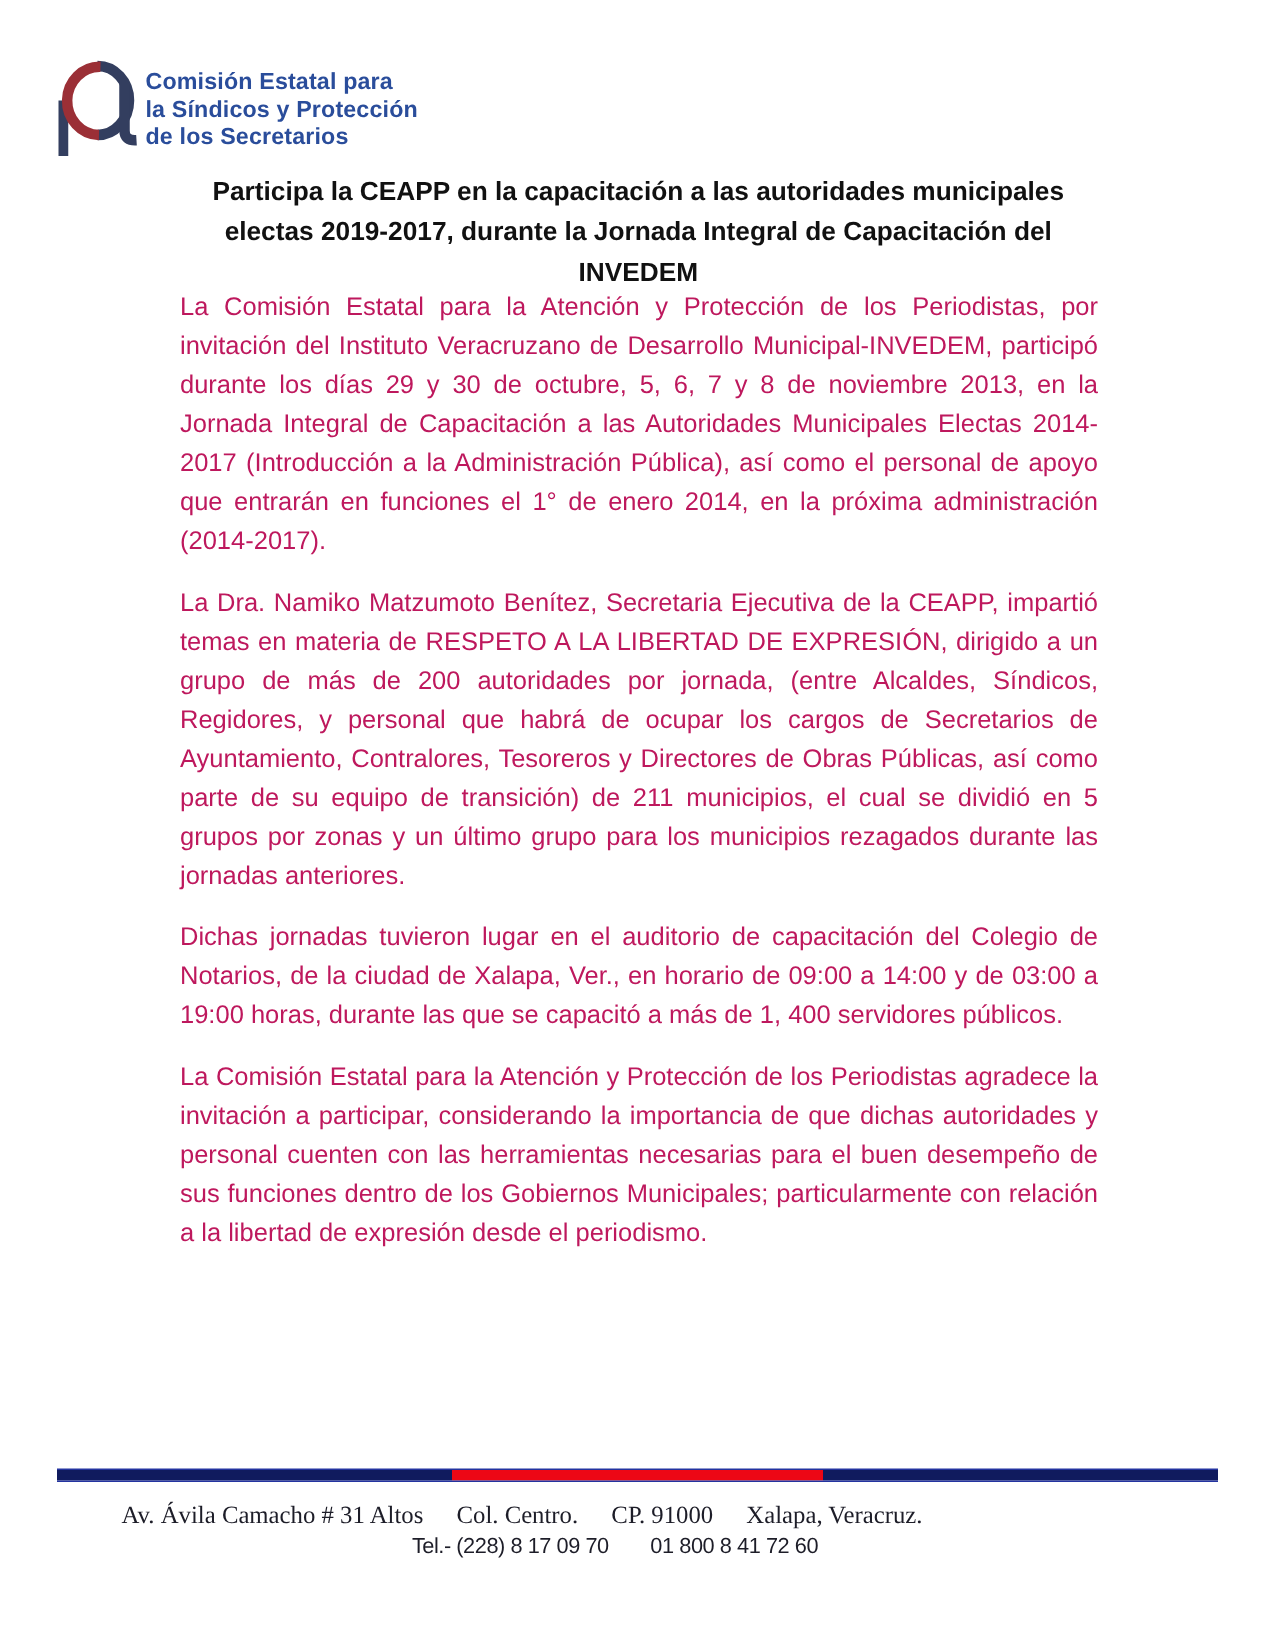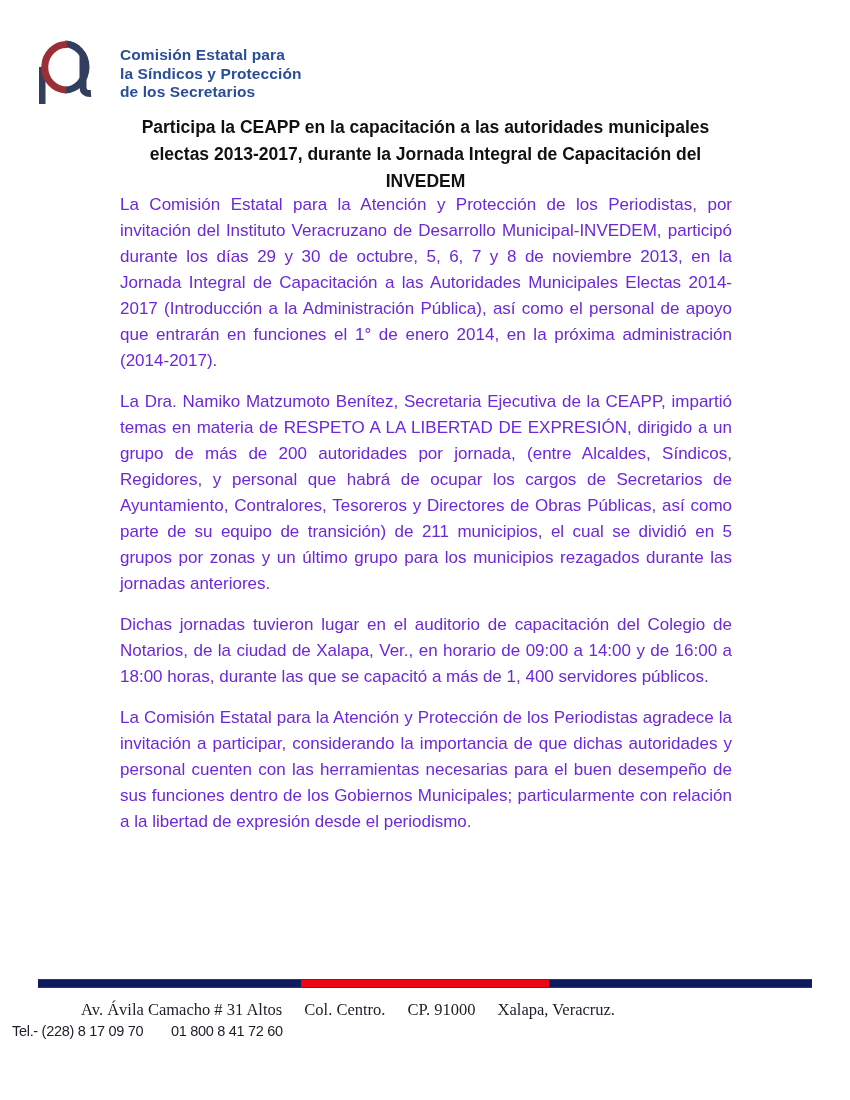--- a/index.html
+++ b/index.html
@@ -11,21 +11,21 @@
     font-family: "Liberation Sans", sans-serif;
     color: #1c1c1c;
     overflow: hidden;
   }
   .header {
     position: absolute;
     top: 38px;
     left: 38px;
     display: flex;
     align-items: flex-start;
-    gap: 26px;
+    gap: 3px;
   }
   .logo-mark { width: 56px; height: 66px; display: block; }
   .logo-text {
     margin-top: 8px;
     font-weight: bold;
     font-size: 15.5px;
     line-height: 18.5px;
     color: #2a4d9b;
     letter-spacing: 0.1px;
   }
@@ -44,21 +44,21 @@
     position: absolute;
     top: 192px;
     left: 120px;
     width: 612px;
   }
   .content p {
     font-size: 17px;
     line-height: 26px;
     text-align: justify;
     margin-bottom: 15px;
-    color: #6d28d9;
+    color: #be185d;
   }
   .footer-bar {
     position: absolute;
     top: 979px;
     left: 38px;
     width: 774px;
     height: 9px;
     background: linear-gradient(to right,
       #101b5e 0%, #101b5e 34%,
       #ed0715 34%, #ed0715 66%,
@@ -75,20 +75,21 @@
     font-family: "Liberation Serif", serif;
     font-size: 16.5px;
     color: #1d1d28;
   }
   .footer-address span { margin: 0 9px; }
   .footer-phone {
     position: absolute;
     top: 1023px;
     left: 0;
     width: 820px;
+    text-align: center;
     font-family: "Liberation Sans", sans-serif;
     font-size: 14.5px;
     letter-spacing: -0.3px;
     color: #1d1d28;
   }
   .footer-phone span { margin: 0 12px; }
 </style>
 </head>
 <body>
 
@@ -103,26 +104,26 @@
 
     <path d="M29 6.5 A 21.5 22.5 0 0 0 28 52" stroke="#9b2f36" stroke-width="7" fill="none"></path>
   </svg>
   <div class="logo-text">
     <div>Comisión Estatal para</div>
     <div>la Síndicos y Protección</div>
     <div>de los Secretarios</div>
   </div>
 </div>
 
-<h1 class="title">Participa la CEAPP en la capacitación a las autoridades municipales electas 2013-2017, durante la Jornada Integral de Capacitación del INVEDEM</h1>
+<h1 class="title">Participa la CEAPP en la capacitación a las autoridades municipales electas 2019-2017, durante la Jornada Integral de Capacitación del INVEDEM</h1>
 
 <div class="content">
   <p>La Comisión Estatal para la Atención y Protección de los Periodistas, por invitación del Instituto Veracruzano de Desarrollo Municipal-INVEDEM, participó durante los días 29 y 30 de octubre, 5, 6, 7 y 8 de noviembre 2013, en la Jornada Integral de Capacitación a las Autoridades Municipales Electas 2014-2017 (Introducción a la Administración Pública), así como el personal de apoyo que entrarán en funciones el 1° de enero 2014, en la próxima administración (2014-2017).</p>
   <p>La Dra. Namiko Matzumoto Benítez, Secretaria Ejecutiva de la CEAPP,  impartió  temas en materia de RESPETO A LA LIBERTAD DE EXPRESIÓN, dirigido a un grupo de más de 200 autoridades por jornada, (entre Alcaldes, Síndicos, Regidores, y personal que habrá de ocupar los cargos de Secretarios de Ayuntamiento, Contralores, Tesoreros y Directores de Obras Públicas, así como parte de su equipo de transición) de 211 municipios,  el cual se dividió en 5 grupos por zonas y un último grupo para los municipios rezagados durante las jornadas anteriores.</p>
-  <p>Dichas jornadas tuvieron lugar en el auditorio de capacitación del Colegio de Notarios, de la ciudad de Xalapa, Ver., en horario de 09:00 a 14:00 y de 16:00 a 18:00 horas,  durante las que se capacitó a más de 1, 400  servidores públicos.</p>
+  <p>Dichas jornadas tuvieron lugar en el auditorio de capacitación del Colegio de Notarios, de la ciudad de Xalapa, Ver., en horario de 09:00 a 14:00 y de 03:00 a 19:00 horas,  durante las que se capacitó a más de 1, 400  servidores públicos.</p>
   <p>La Comisión Estatal para la Atención y Protección de los Periodistas agradece la invitación a participar, considerando la importancia de que dichas autoridades y personal cuenten con las herramientas necesarias para el buen desempeño de sus funciones dentro de los Gobiernos Municipales; particularmente con relación a la libertad de expresión desde el periodismo.</p>
 </div>
 
 <div class="footer-bar"></div>
 
 <div class="footer-address">
   <span>Av. Ávila Camacho # 31 Altos</span>
   <span>Col. Centro.</span>
   <span>CP. 91000</span>
   <span>Xalapa, Veracruz.</span>

